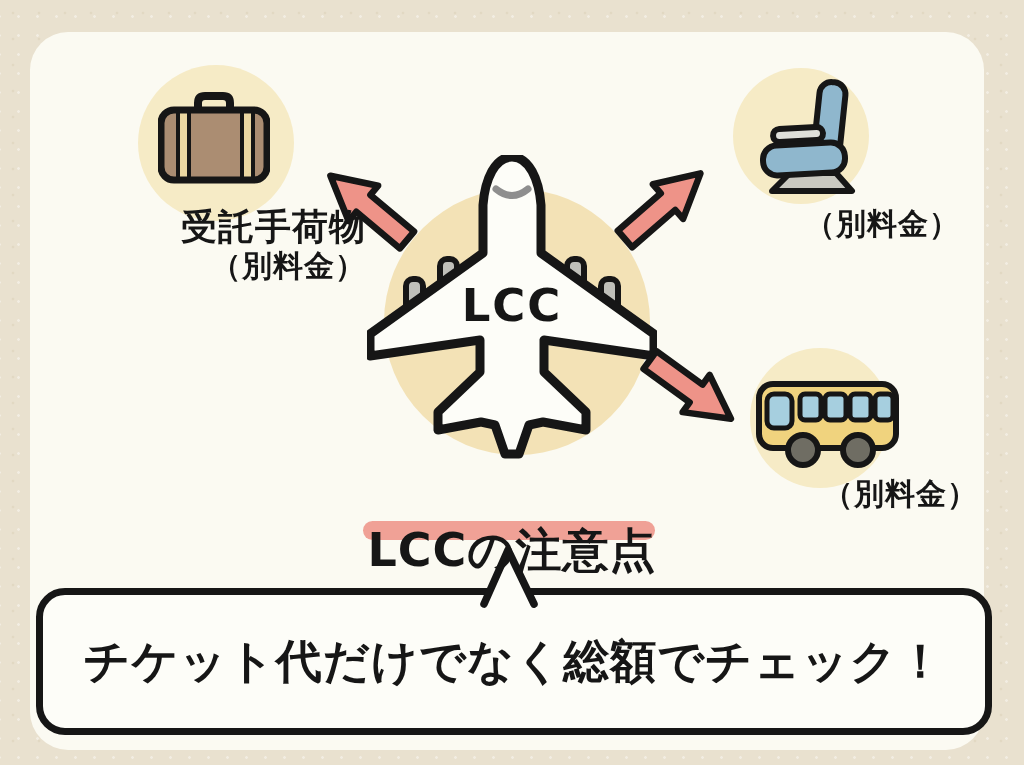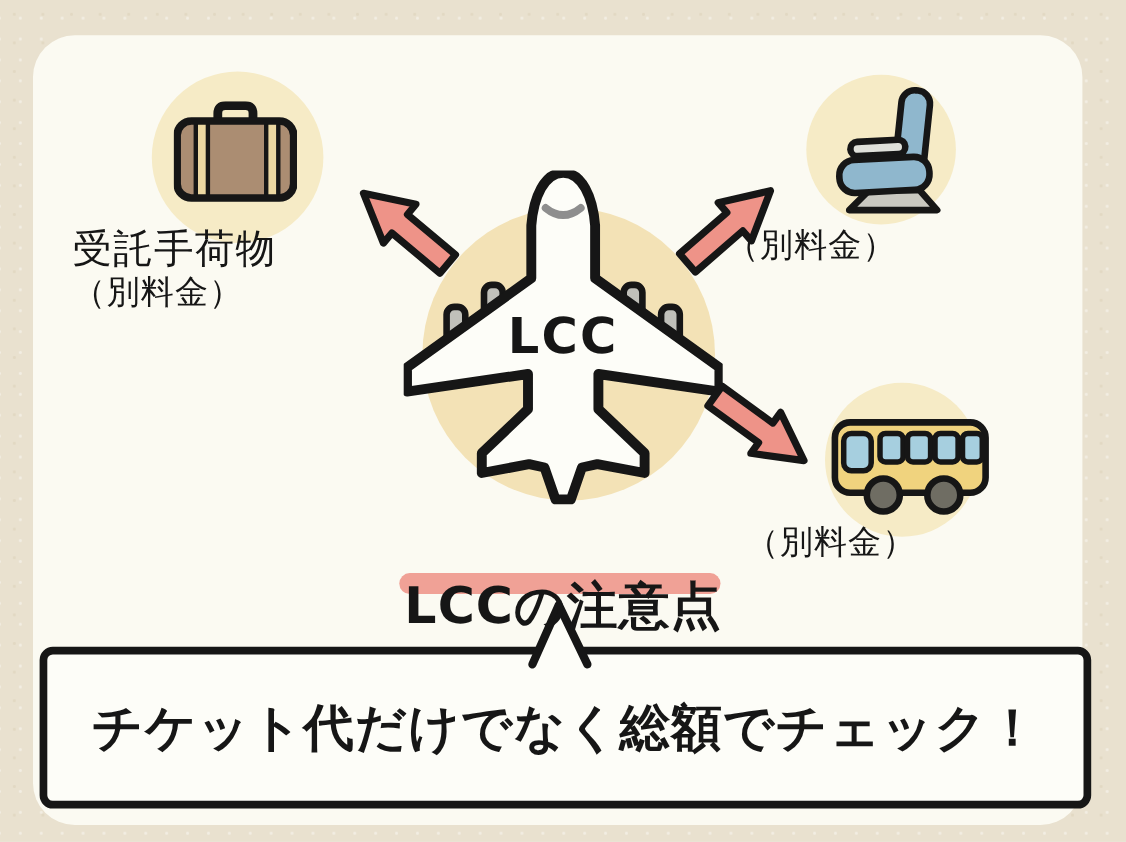--- a/index.html
+++ b/index.html
@@ -26,40 +26,40 @@
   .circle{
     position:absolute;border-radius:50%;
     background:var(--circle,#f6ebc6);
   }
   .circle.center{background:var(--circle-center,#f3e2b6);}
   .icon-svg{position:absolute;}
   .overlay{position:absolute;left:0;top:0;z-index:5;pointer-events:none;}
   .arrow{fill:var(--salmon,#ee9388);stroke:var(--ink,#161616);stroke-width:6.5;stroke-linejoin:round;}
   .tail{fill:var(--white,#fdfdf8);stroke:var(--ink,#161616);stroke-width:7.5;stroke-linejoin:round;stroke-linecap:round;}
   .label-block{
-    position:absolute;text-align:left;z-index:6;
-    color:var(--ink,#161616);font-weight:400;
+    position:absolute;text-align:right;z-index:6;
+    color:var(--ink,#161616);font-weight:700;
   }
   .label-main{font-size:36px;line-height:42px;letter-spacing:1px;}
   .label-note{font-size:30px;line-height:36px;letter-spacing:1px;}
   .diagram-title{
     position:absolute;left:0;right:0;top:480px;z-index:6;
     text-align:center;color:var(--ink,#161616);
     font-size:46px;font-weight:900;letter-spacing:1px;margin-top:40px;
   }
   .title-underline{
     position:absolute;left:363px;top:521px;width:292px;height:19px;
     background:var(--underline,#f0a196);border-radius:10px;z-index:4;
   }
   .callout{
     position:absolute;left:36px;top:588px;width:956px;height:147px;
     box-sizing:border-box;z-index:4;
     background:var(--white,#fdfdf8);
     border:7px solid var(--ink,#161616);
-    border-radius:12px;
+    border-radius:29px;
     display:flex;align-items:center;justify-content:center;
   }
   .callout-text{
     color:var(--ink,#161616);font-size:46px;font-weight:800;
     letter-spacing:1px;white-space:nowrap;
   }
   .plane-body{fill:var(--white,#fdfdf8);stroke:var(--ink,#161616);stroke-width:9;stroke-linejoin:round;}
   .engine{fill:var(--engine-gray,#c0c0ba);stroke:var(--ink,#161616);stroke-width:6;}
   .plane-label{fill:var(--ink,#161616);font-family:"DejaVu Sans","Liberation Sans",sans-serif;
     font-size:45px;font-weight:900;letter-spacing:2px;}

